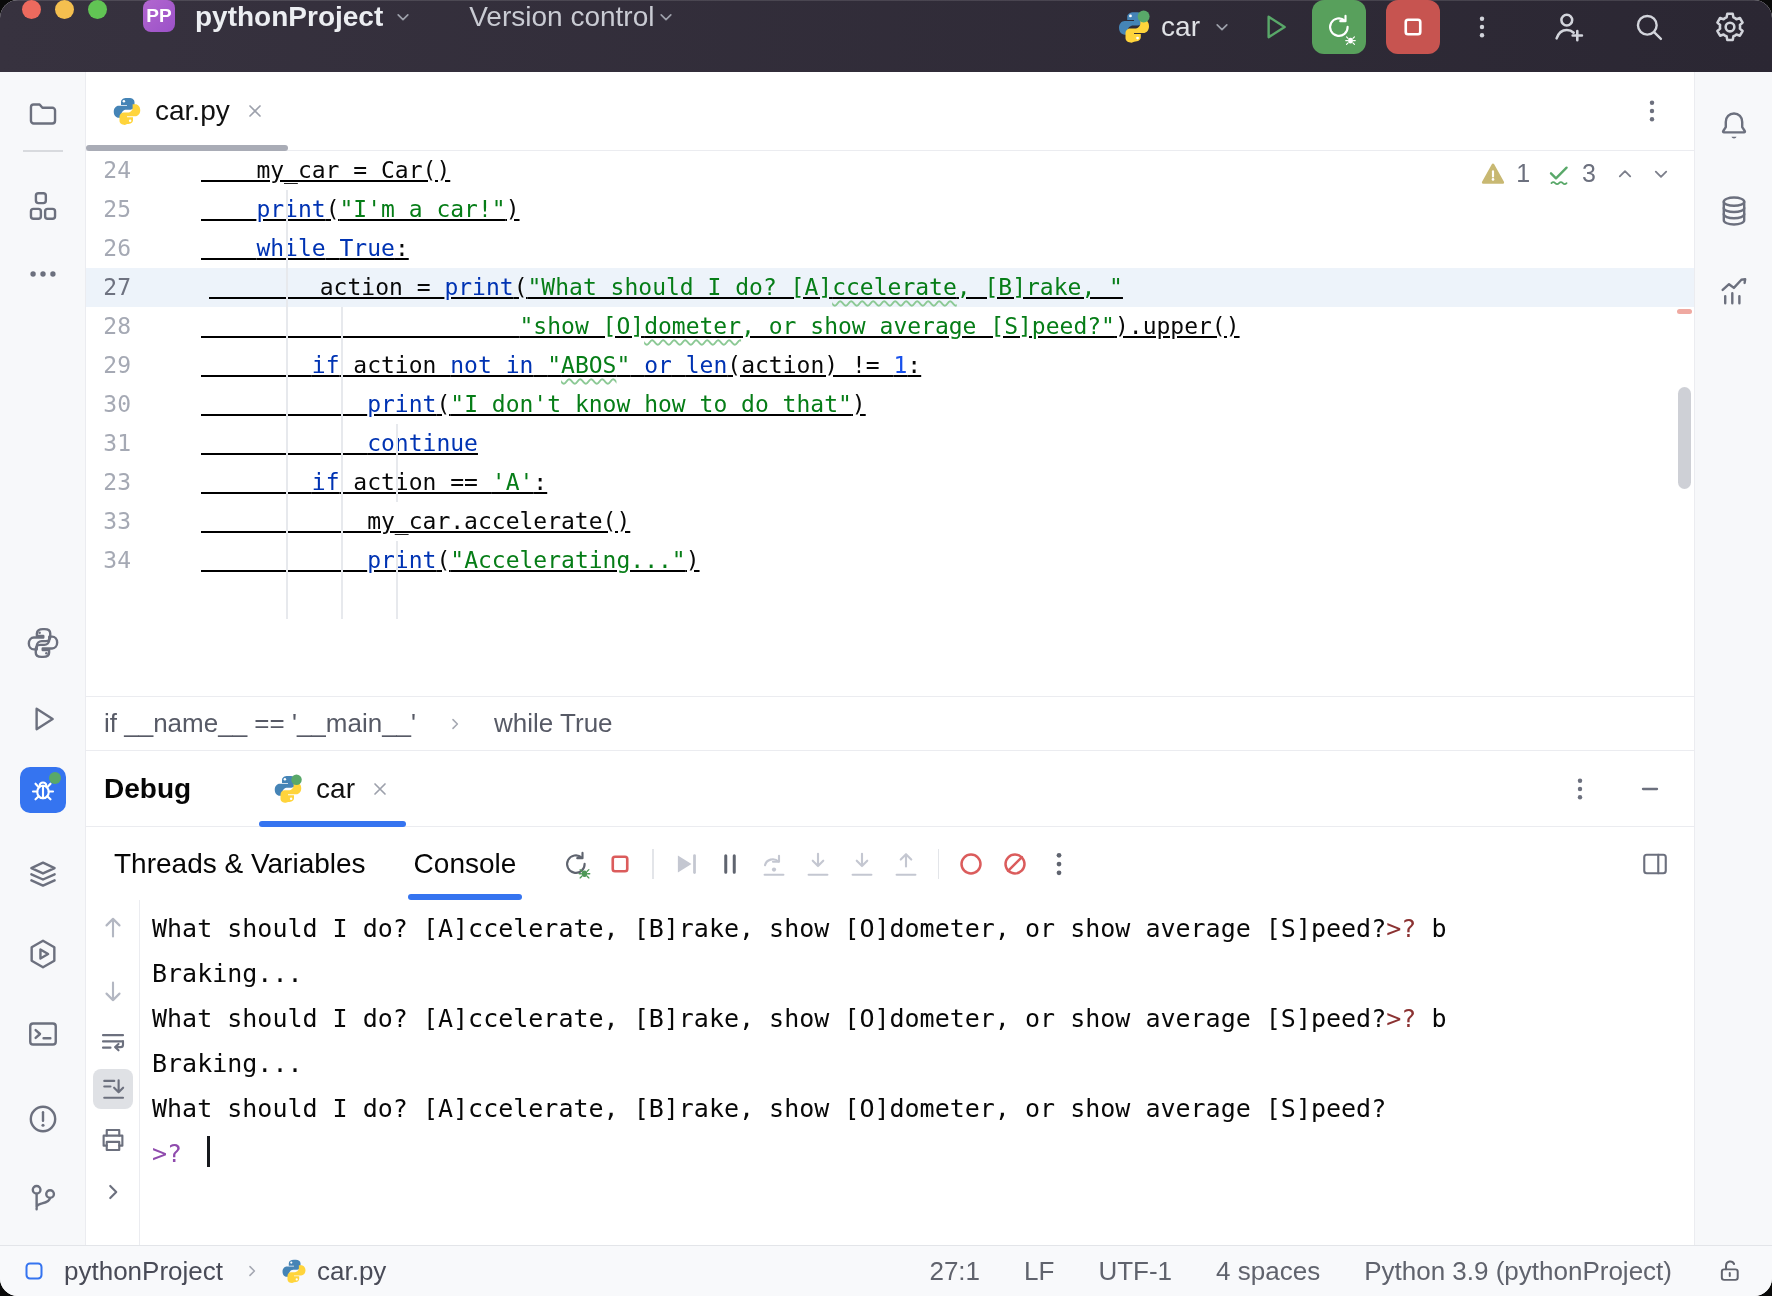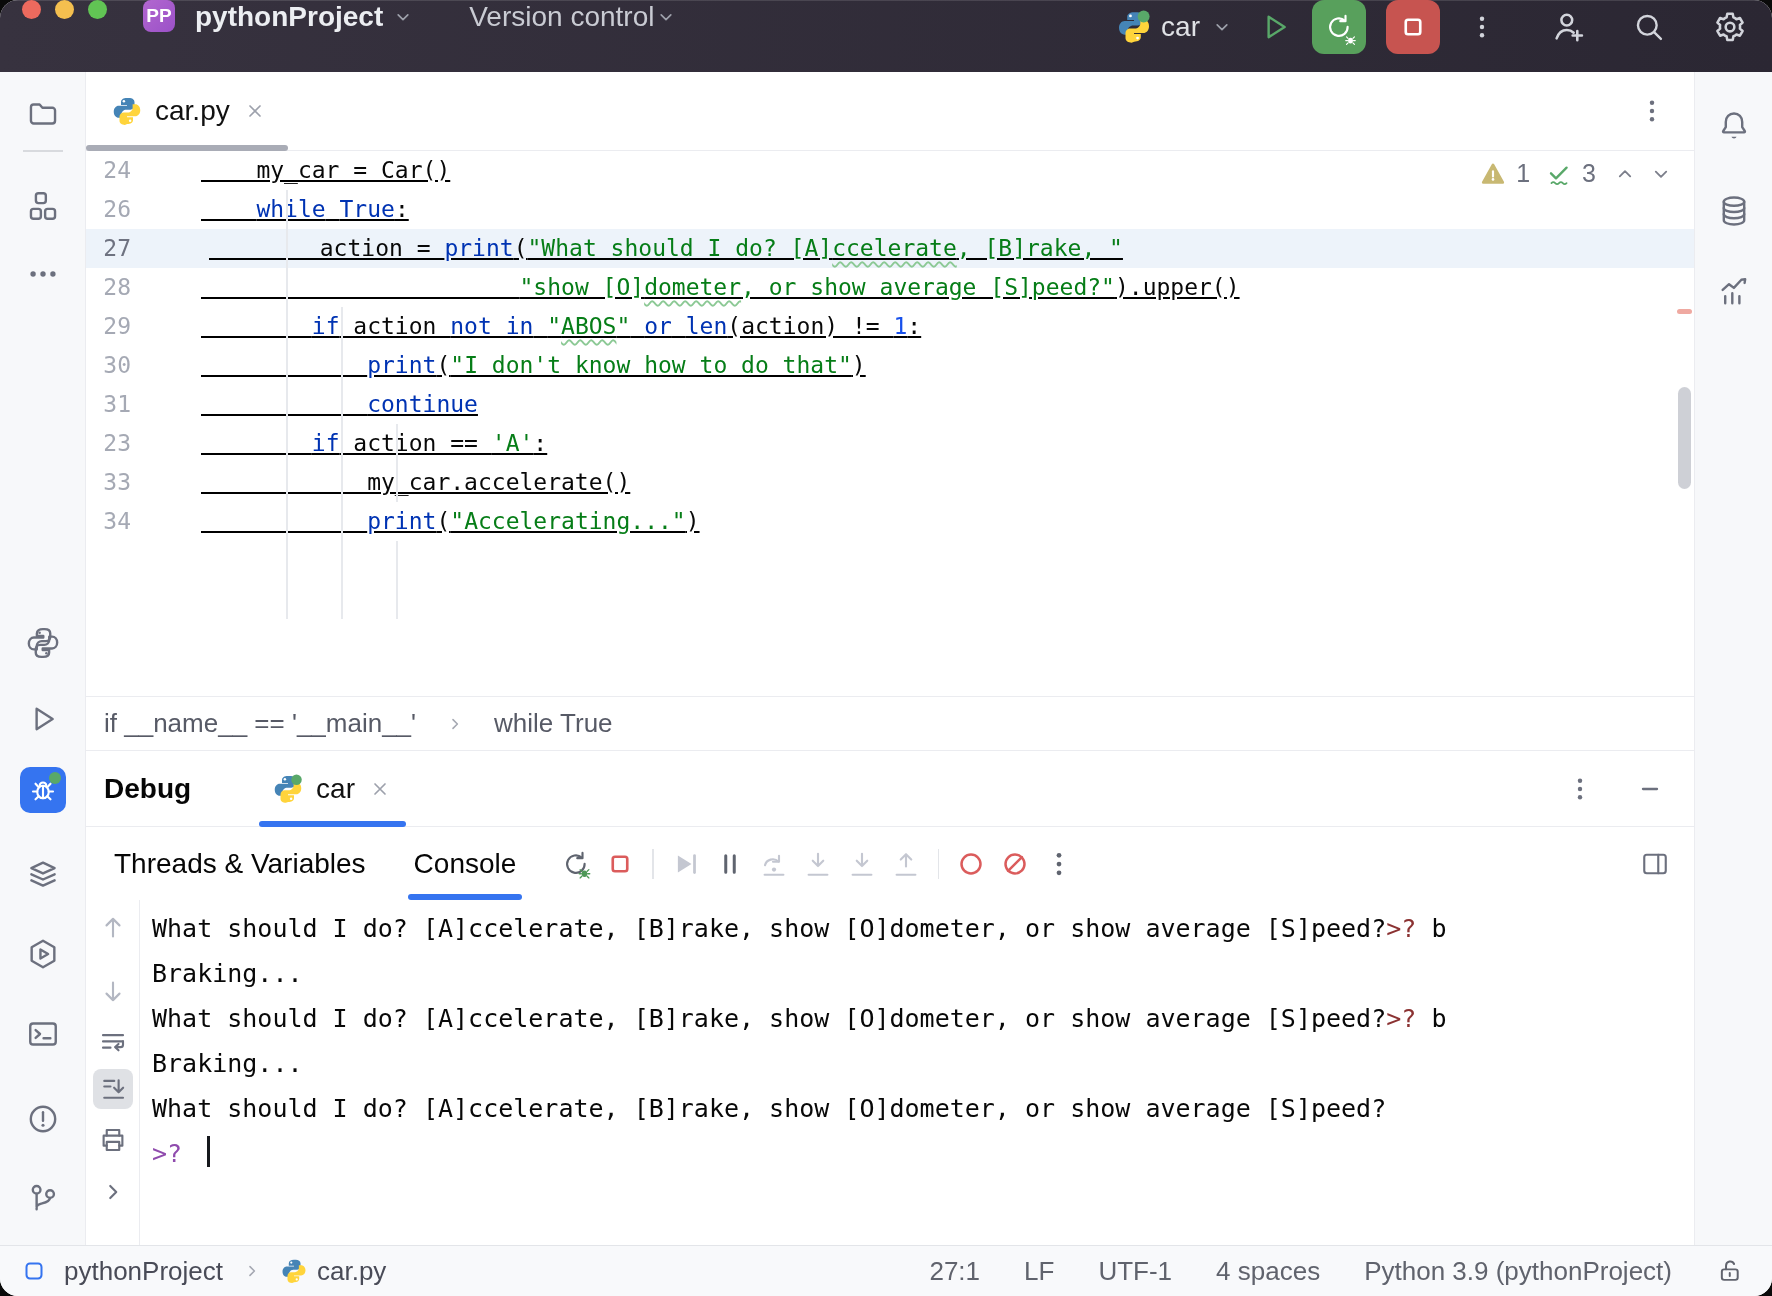--- a/index.html
+++ b/index.html
@@ -465,20 +465,24 @@
         </button>
       </div>
 
       <div class="editor" id="editor">
         <div id="code-rows">
             <div class="crow">
               <span class="gnum">24</span>
               <span class="ctext"><span class="tk-d">    my_car = Car()</span></span>
             </div>
             <div class="crow">
+              <span class="gnum">25</span>
+              <span class="ctext"><span class="tk-d">    </span><span class="tk-k">print</span><span class="tk-d">(</span><span class="tk-s">"I'm a car!"</span><span class="tk-d">)</span></span>
+            </div>
+            <div class="crow">
               <span class="gnum">26</span>
               <span class="ctext"><span class="tk-d">    </span><span class="tk-k">while</span><span class="tk-d"> </span><span class="tk-k">True</span><span class="tk-d">:</span></span>
             </div>
             <div class="crow cur">
               <span class="gnum">27</span>
               <span class="ctext"><span class="tk-d">        action = </span><span class="tk-k">print</span><span class="tk-d">(</span><span class="tk-s">"What should I do? [A]</span><span class="tk-sw">ccelerate</span><span class="tk-s">, [B]rake, "</span></span>
             </div>
             <div class="crow">
               <span class="gnum">28</span>
               <span class="ctext"><span class="tk-d">                       </span><span class="tk-s">"show [O]</span><span class="tk-sw">dometer</span><span class="tk-s">, or show average [S]peed?"</span><span class="tk-d">).upper()</span></span>

